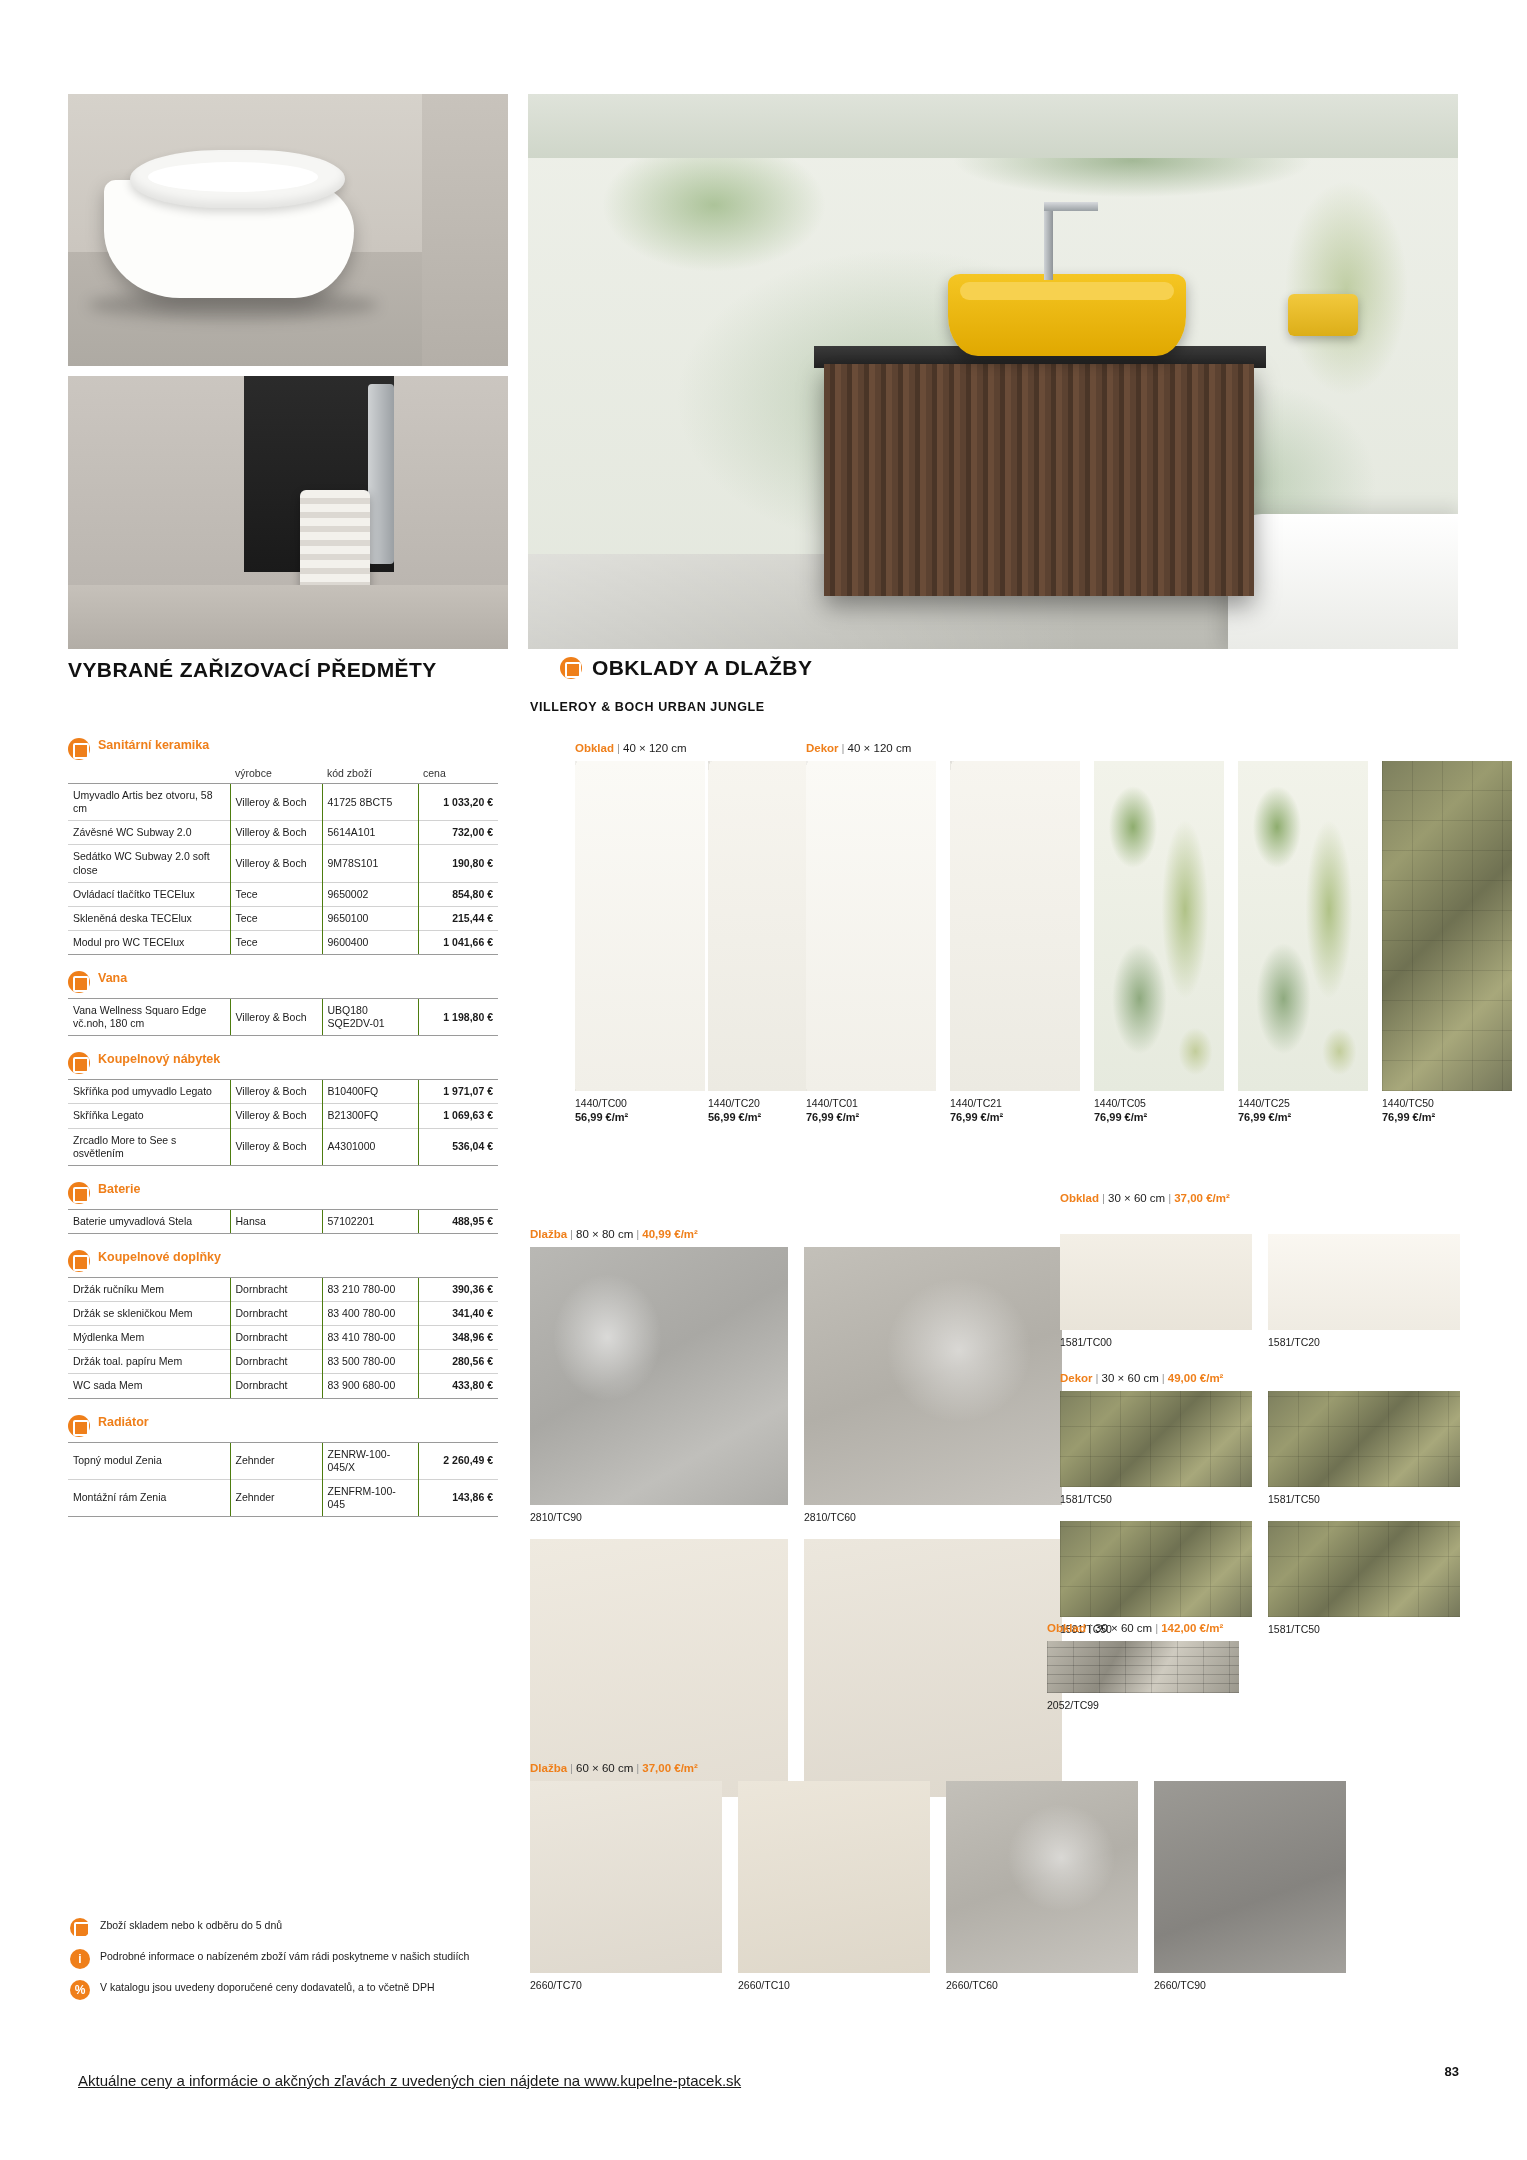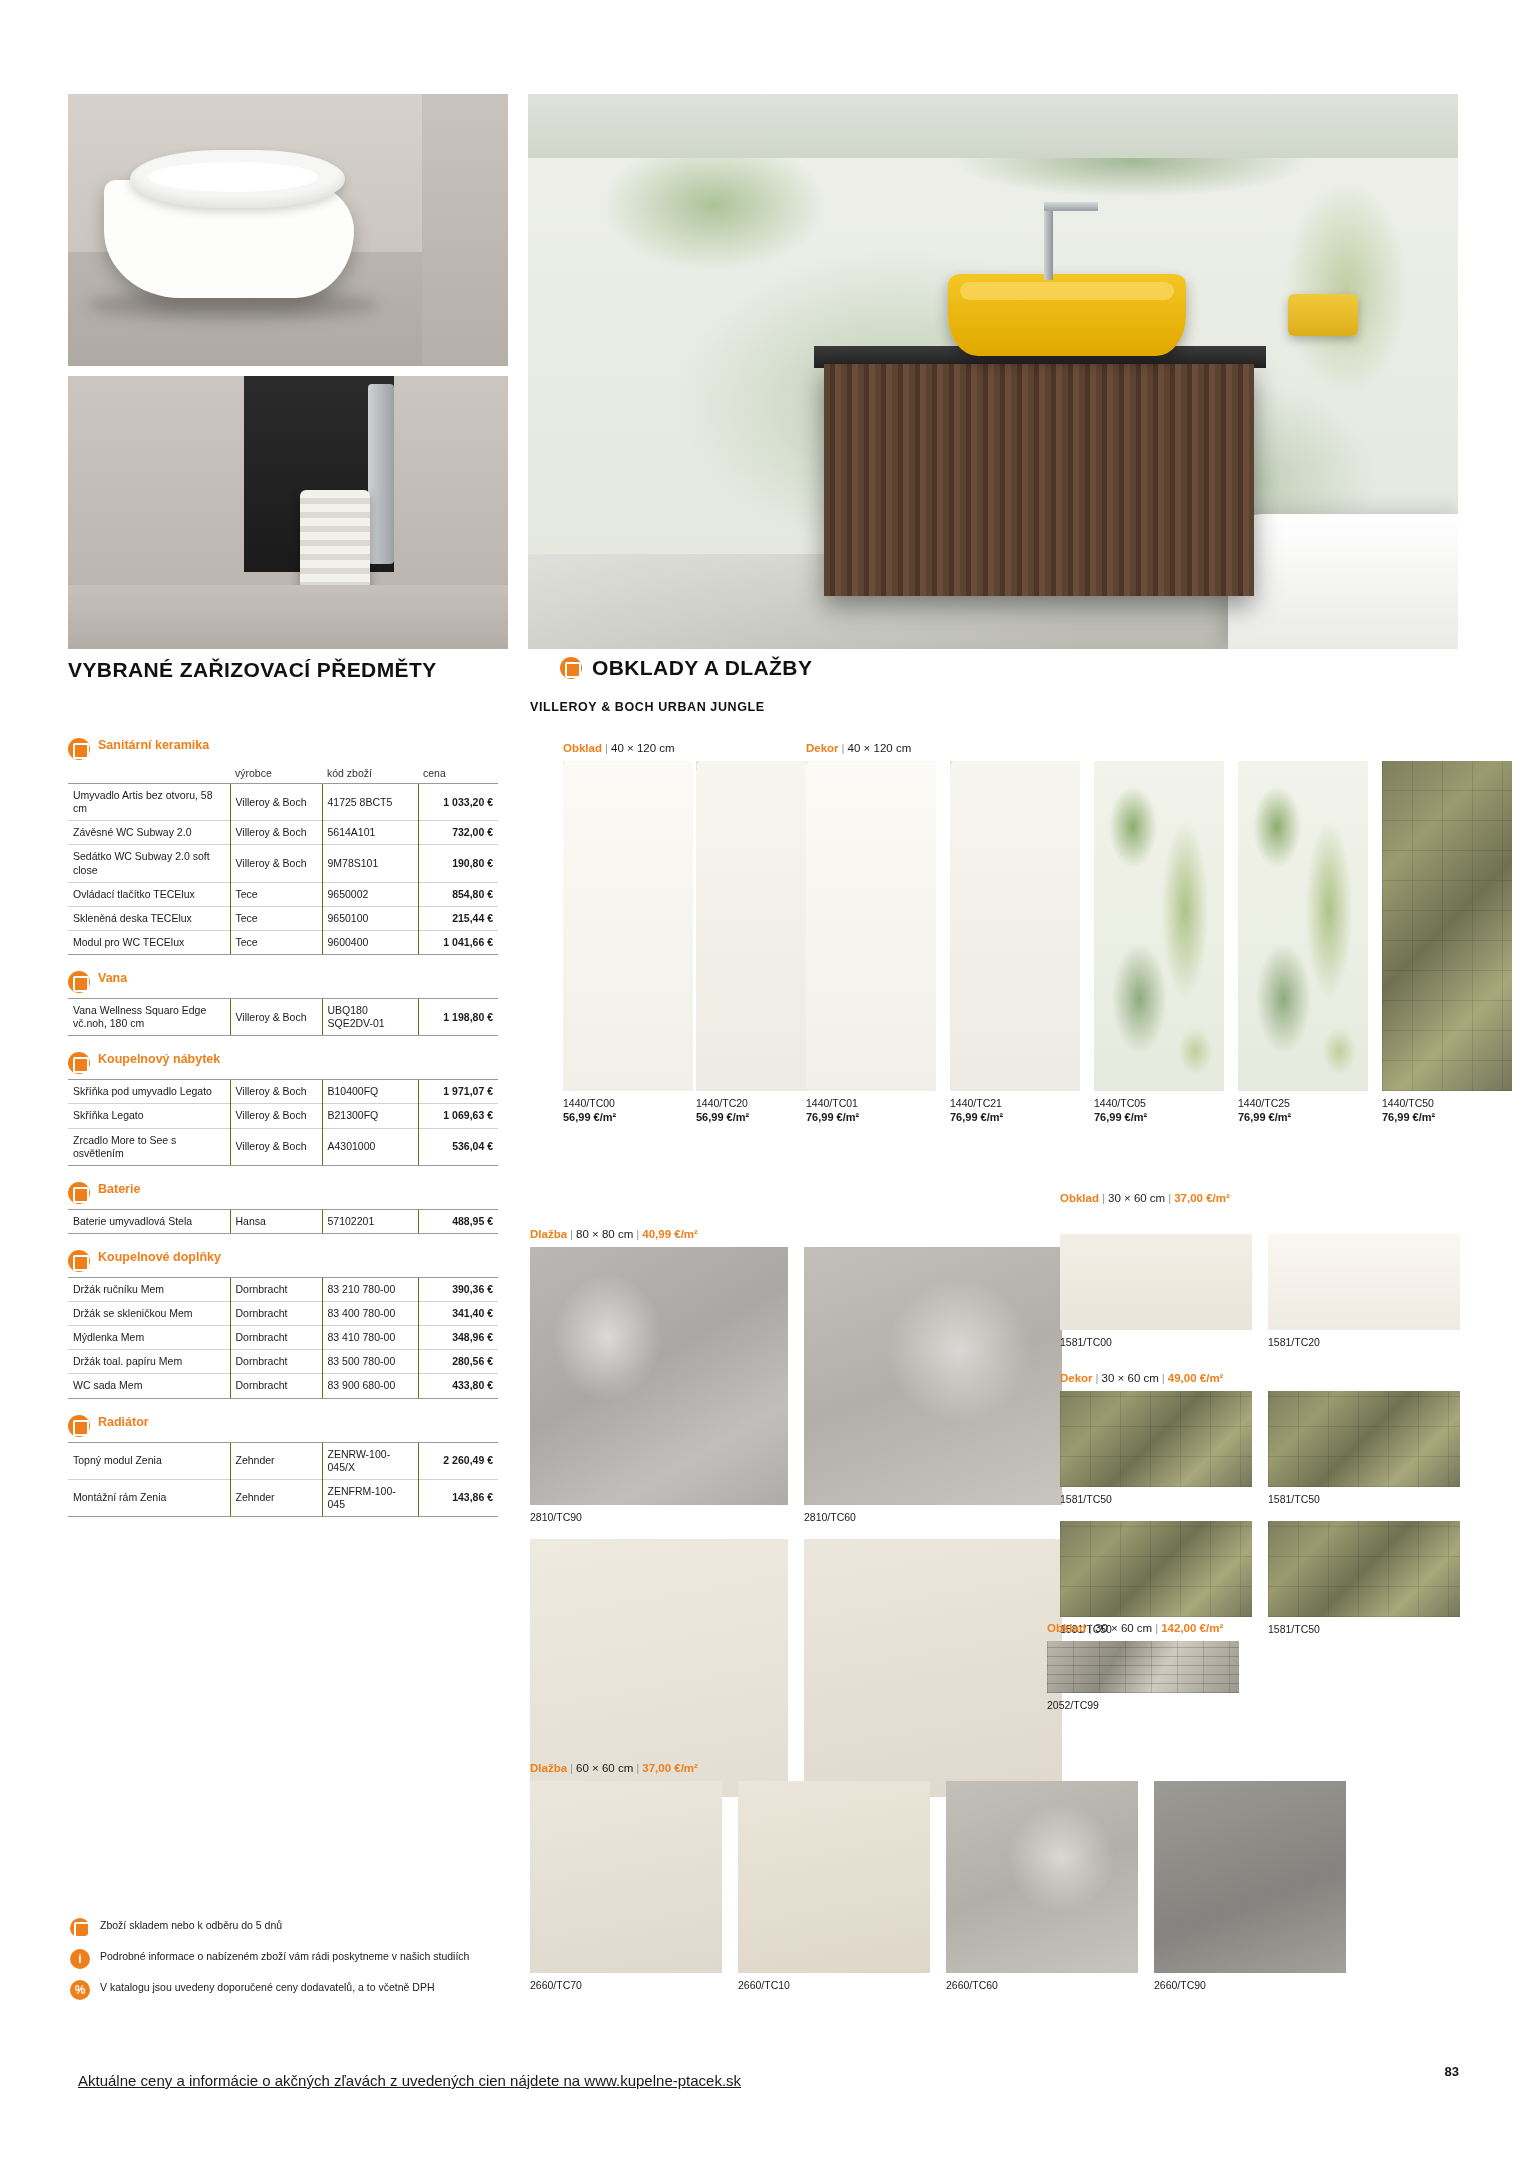--- a/index.html
+++ b/index.html
@@ -531,21 +531,21 @@
             <td>Montážní rám Zenia</td>
             <td class="sep">Zehnder</td>
             <td class="sep code">ZENFRM-100-045</td>
             <td class="sep price">143,86 €</td>
           </tr>
         </tbody>
       </table>
     </div>
 
   <div class="right-col" id="right-col">
-      <div style="position: absolute; left: 4px; top: 0px; padding-left: 29px;">
+      <div style="position: absolute; left: 16px; top: 0px; padding-left: 29px;">
         <div class="sw-label"><b>Obklad</b><span class="sep">|</span><span>40 × 120 cm</span></div>
         <div style="display: grid; grid-template-columns: repeat(2, 130px); gap: 3px;">
           <div>
             <div class="tile tile-marble" style="width: 130px; height: 330px;"></div>
             <div class="code">1440/TC00</div>
             <div class="price-s">56,99 €/m²</div>
           </div>
           <div>
             <div class="tile tile-marble2" style="width: 130px; height: 330px;"></div>
             <div class="code">1440/TC20</div>

